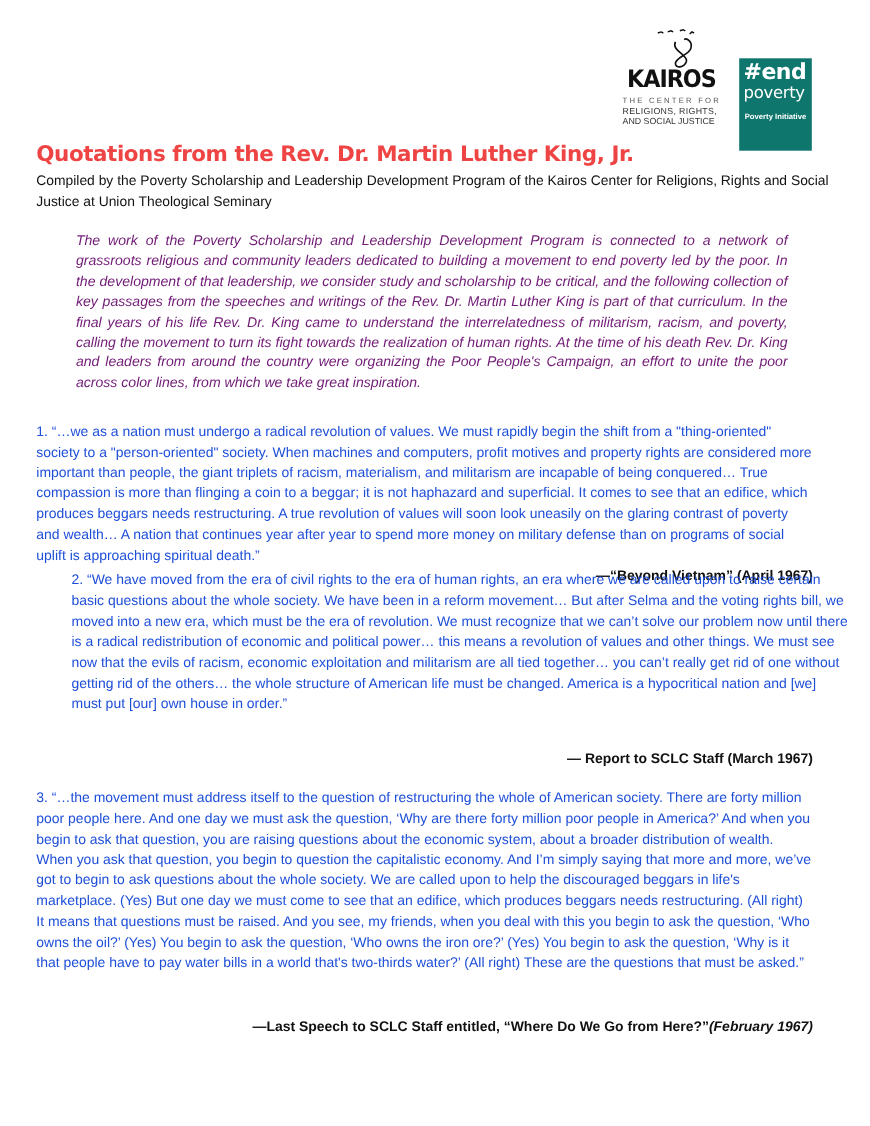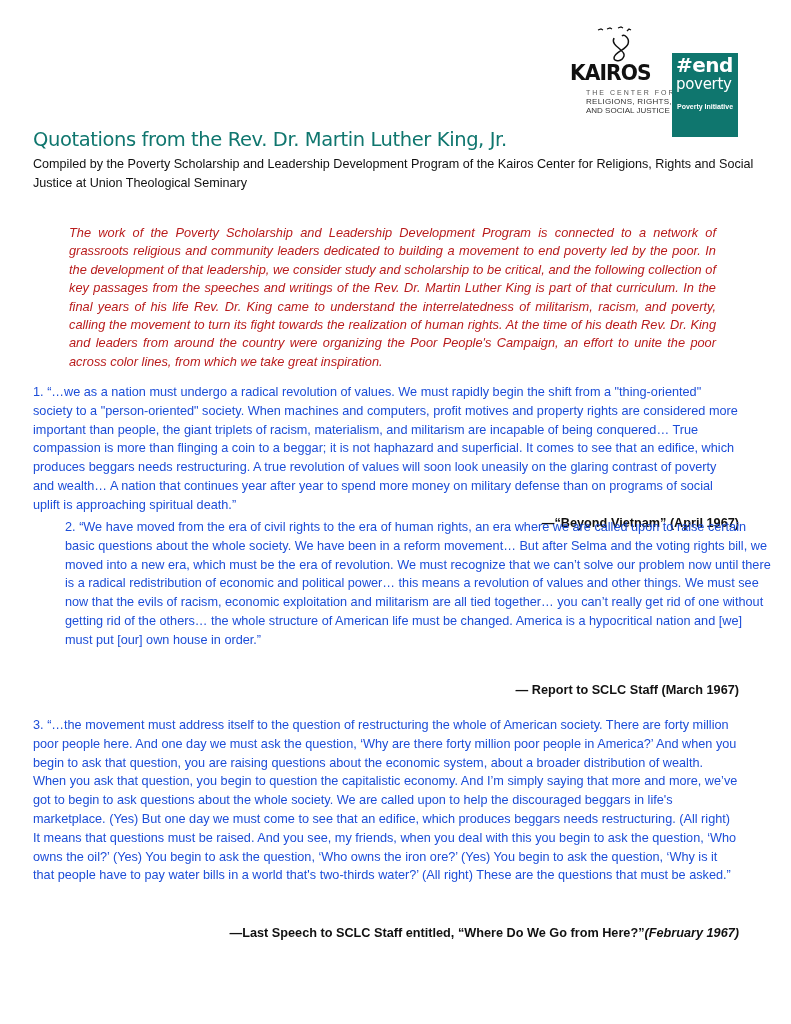--- a/index.html
+++ b/index.html
@@ -2,36 +2,36 @@
 <html><head>
   <meta charset="utf-8">
   <style>
     html, body { margin: 0; padding: 0; background: #ffffff; }
     body { width: 791px; height: 1024px; position: relative; overflow: hidden; color: #111; font-family: "Liberation Sans", sans-serif; }
 
     
     .kairos { position: absolute; left: 566px; top: 24px; width: 94px; height: 96px; }
     .kairos-mark { position: absolute; left: 26px; top: 0; width: 50px; height: 40px; }
     .kairos-word { position: absolute; left: 4px; top: 37px; font-family: "DejaVu Sans", sans-serif; font-weight: bold; font-size: 22px; letter-spacing: -1px; line-height: 24px; color: #111; transform: scaleX(0.92); transform-origin: left; }
-    .kairos-tag { position: absolute; left: 20px; font-size: 8px; line-height: 9px; color: #333; white-space: nowrap; }
+    .kairos-tag { position: absolute; left: 0; font-size: 8px; line-height: 9px; color: #333; white-space: nowrap; }
     .kairos-tag.t1 { top: 64px; letter-spacing: 2px; font-size: 7px; color: #555; }
     .kairos-tag.t2 { top: 73px; letter-spacing: 0.3px; }
     .kairos-tag.t3 { top: 82px; }
 
     .endpov { position: absolute; left: 672px; top: 53px; width: 66px; height: 84px; background: #0f766e; color: #fff; }
     .endpov .l1 { position: absolute; left: 4px; top: 1px; font-family: "DejaVu Sans", sans-serif; font-weight: bold; font-size: 20px; line-height: 22px; letter-spacing: -0.5px; }
     .endpov .l2 { position: absolute; left: 4px; top: 22px; font-family: "DejaVu Sans", sans-serif; font-size: 15px; line-height: 18px; letter-spacing: -0.3px; }
     .endpov .l3 { position: absolute; left: 5px; top: 49px; font-size: 7px; line-height: 9px; font-weight: bold; }
 
     
-    .title { position: absolute; left: 33px; top: 128px; font-family: "DejaVu Sans", sans-serif; font-weight: normal; font-size: 19.5px; line-height: 24px; letter-spacing: -0.4px; margin: 0; color: #0f766e; }
+    .title { position: absolute; left: 33px; top: 128px; font-family: "DejaVu Sans", sans-serif; font-weight: bold; font-size: 19.5px; line-height: 24px; letter-spacing: -0.4px; margin: 0; color: #ef4444; }
     .subtitle { position: absolute; left: 33px; top: 155px; width: 740px; font-size: 12.6px; line-height: 19px; color: #111; }
 
     
-    .intro { position: absolute; left: 69px; top: 224px; width: 647px; font-style: italic; font-size: 12.8px; line-height: 18.4px; text-align: justify; color: #b91c1c; margin: 0; }
+    .intro { position: absolute; left: 69px; top: 210px; width: 647px; font-style: italic; font-size: 12.8px; line-height: 18.4px; text-align: justify; color: #701a75; margin: 0; }
 
     
     .quote { position: absolute; left: 33px; width: 706px; font-size: 12.7px; line-height: 18.8px; margin: 0; color: #1d4ed8; }
     .quote .num { }
     .q1 { top: 383px; }
     .q2 { top: 518px; margin-left: 32px; }
     .q3 { top: 716px; }
     .src-line { position: absolute; right: 52px; font-weight: bold; font-size: 12.7px; line-height: 18.8px; white-space: nowrap; }
     .src-line .it { font-style: italic; }
   </style>

